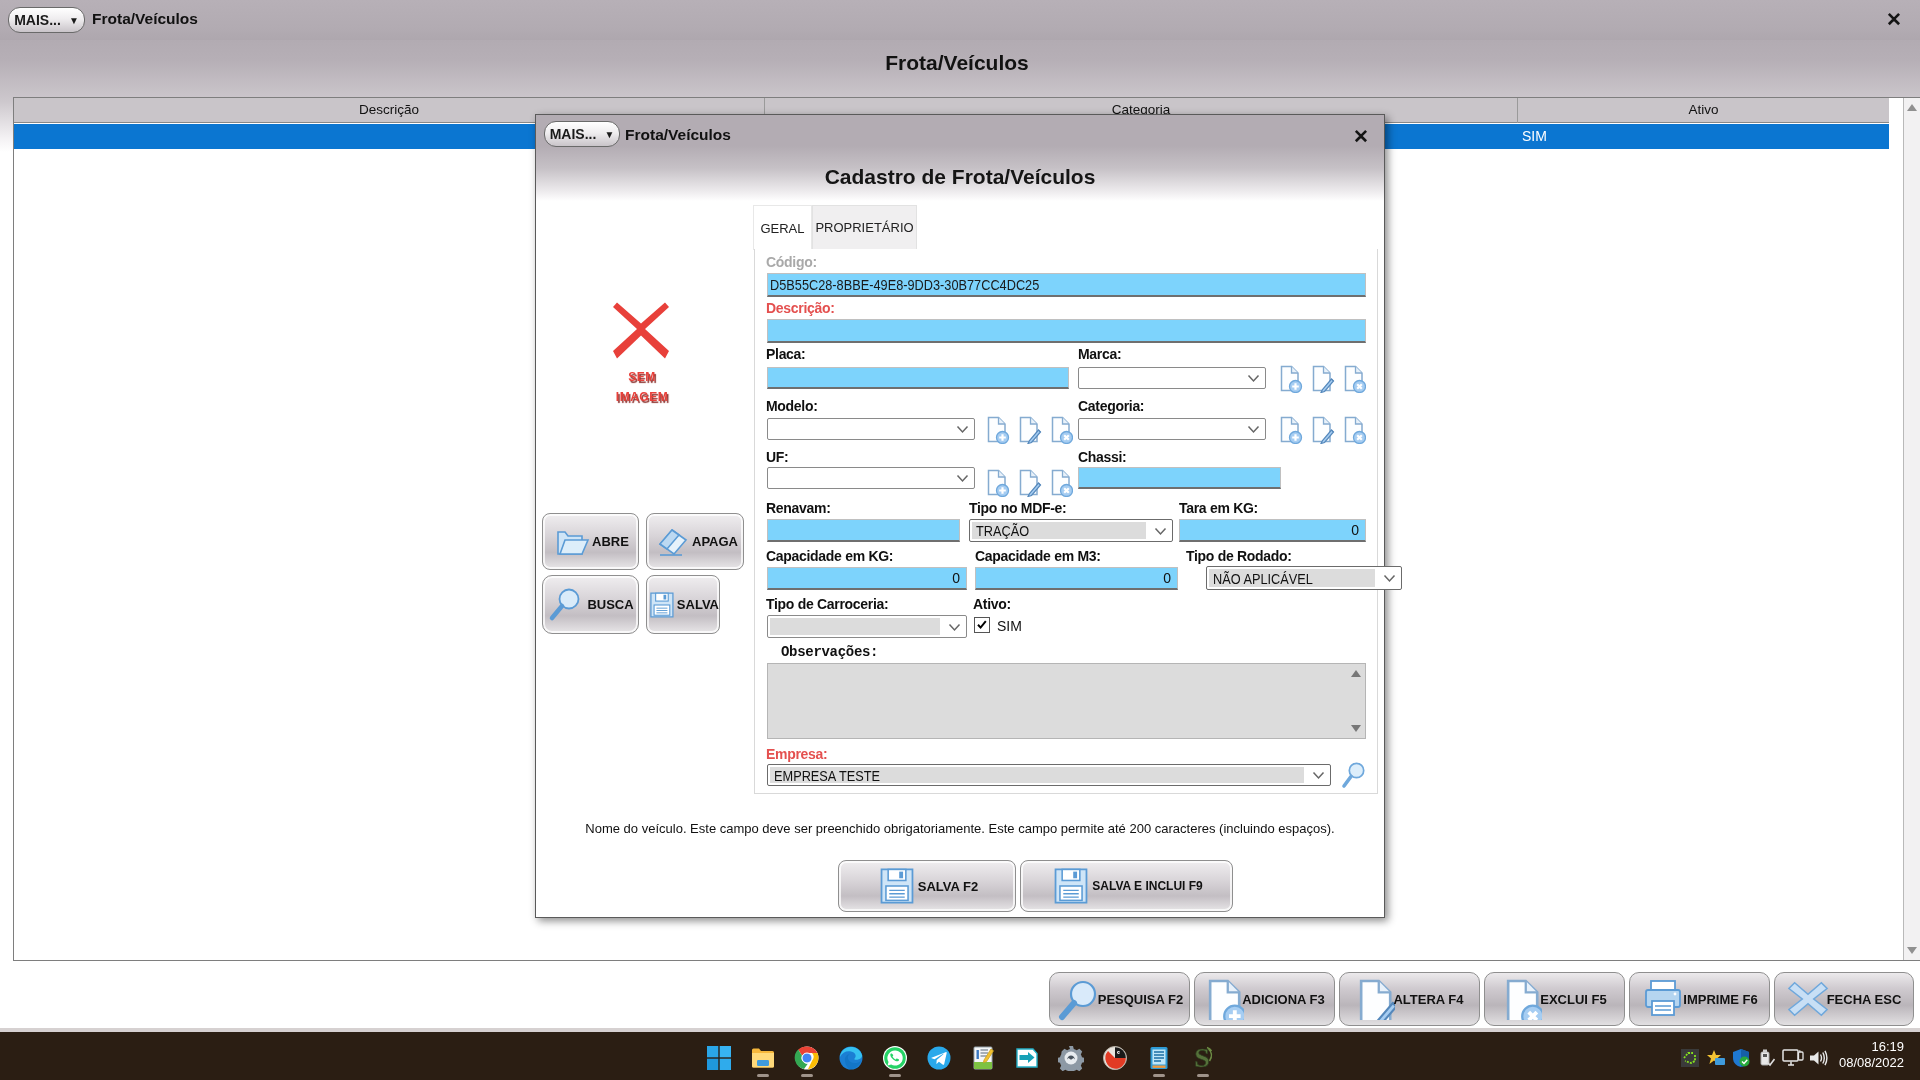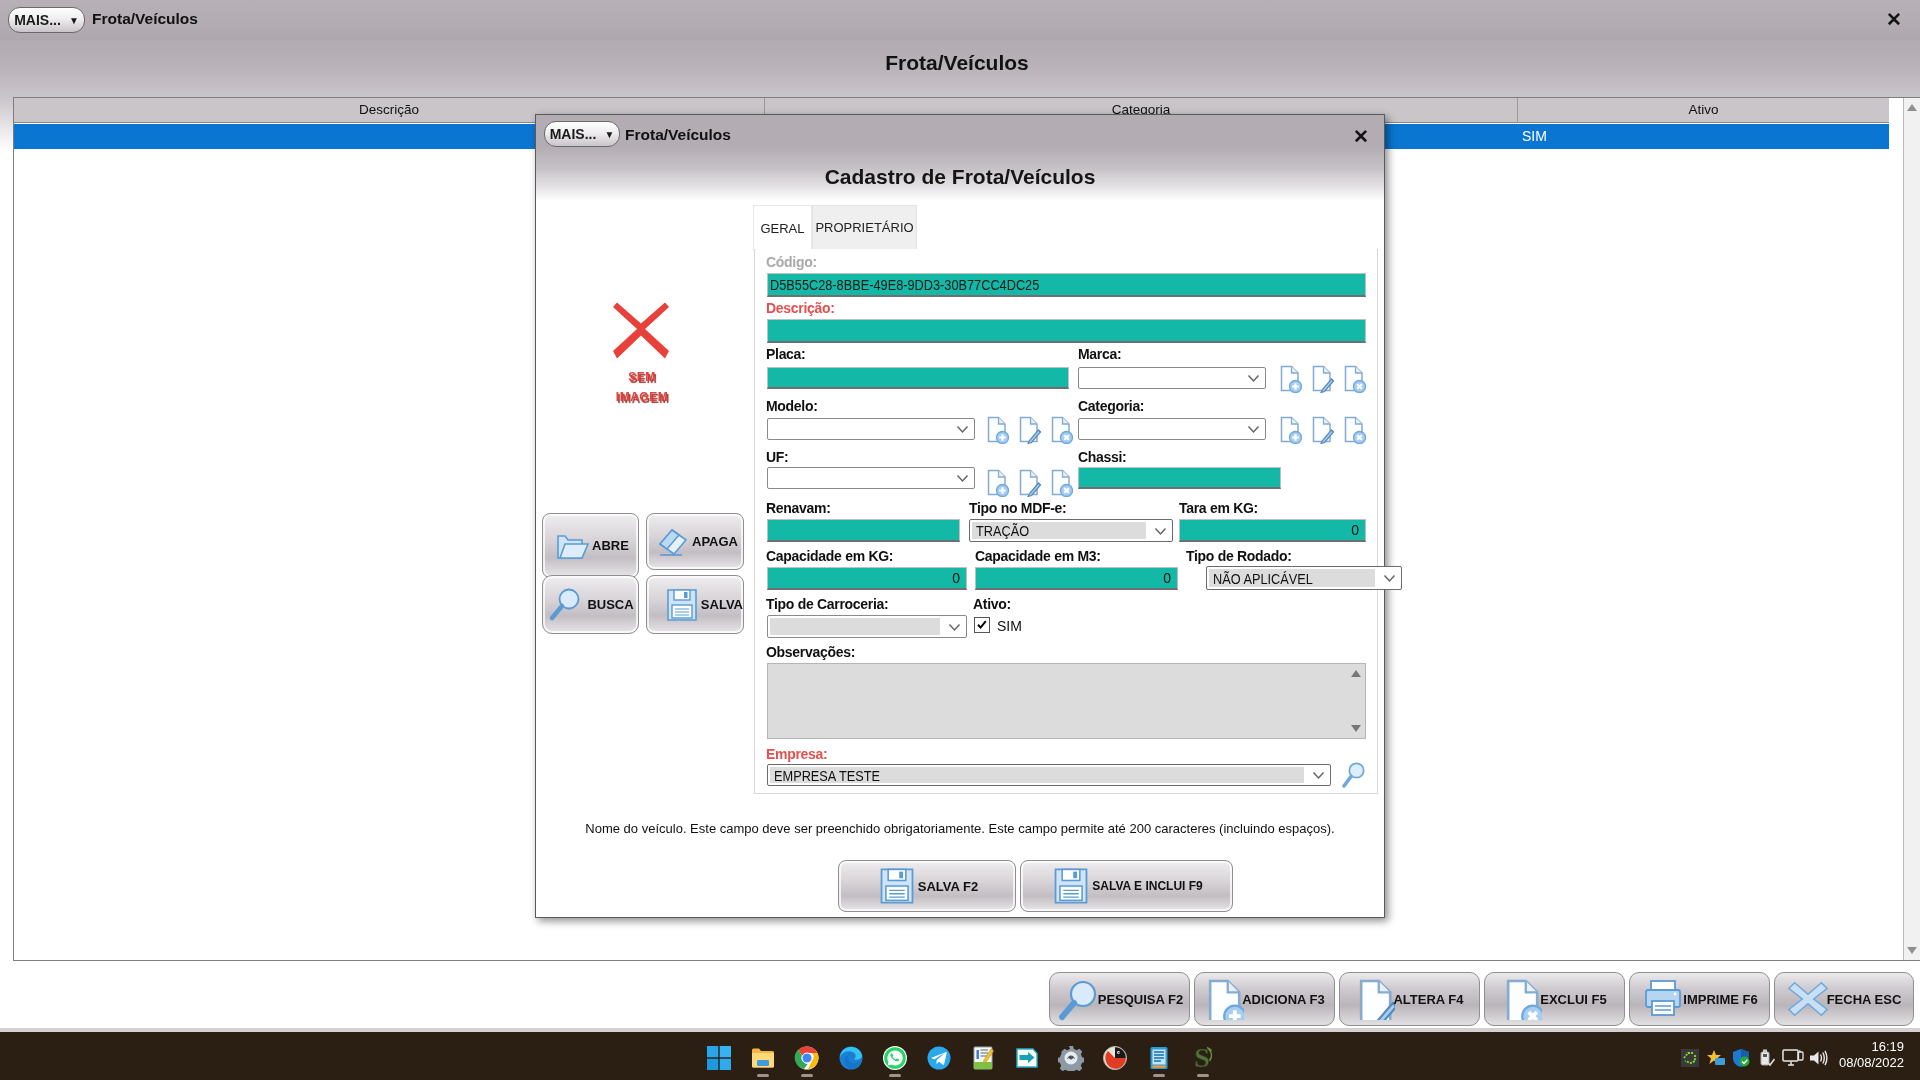--- a/index.html
+++ b/index.html
@@ -50,21 +50,21 @@
 
 .tab { position:absolute; top:90px; height:45px; font-size:13px; color:#222; display:flex; align-items:center; justify-content:center; }
 #tabgeral { left:217px; width:59px; background:#fff; border:1px solid #e8e8e8; border-bottom:none; }
 #tabprop { left:276px; width:105px; background:#f0eff0; border:1px solid #e2e2e2; }
 #fieldset { left:218px; top:134px; width:624px; height:545px; border:1px solid #d9d9d9; border-top:none; background:#fff; }
 
 
 .lbl { position:absolute; font-size:14px; letter-spacing:-0.3px; font-weight:bold; color:#101010; white-space:nowrap; }
 .lblred { color:#e4504f; }
 .lblgray { color:#a9a9a9; }
-.inp { position:absolute; background:#14b8a6; border:1px solid #c0c0c0; border-bottom:2px solid #6f6f6f; }
+.inp { position:absolute; background:#7dd3fc; border:1px solid #c0c0c0; border-bottom:2px solid #6f6f6f; }
 .inp.num { color:#111; font-size:14px; text-align:right; padding-right:6px; line-height:20px; }
 .cond { display:inline-block; transform:scaleX(.85); transform-origin:0 50%; white-space:nowrap; }
 .combo { position:absolute; background:#fff; border:1px solid #8a8a8a; border-radius:2px; }
 .combo svg.chev { position:absolute; right:5px; top:50%; margin-top:-4px; }
 .combo.dark { border-color:#6b6b6b; }
 .combo .fillgray { position:absolute; left:2px; top:2px; bottom:2px; background:#dcdcdc;
   font-size:15px; color:#111; padding:0 4px; display:flex; align-items:center; }
 .icon3 { position:absolute; }
 
 
@@ -196,21 +196,21 @@
 
     <div class="tab" id="tabgeral">GERAL</div>
     <div class="tab" id="tabprop">PROPRIETÁRIO</div>
     <div class="abs" id="fieldset"></div>
 
     <svg class="abs" style="left:76px; top:186px;" width="58" height="59" viewBox="0 0 58 59">
       <path d="M5 1.5 L29 22.5 L53 1.5 L57 6 L33 28 L57 50 L53 57.5 L29 34.5 L5 57.5 L1 50 L25 28 L1 6 Z" fill="#e8403a"></path>
     </svg>
     <div class="abs" style="left:0; top:252px; width:212px; text-align:center; font-size:12px; font-weight:bold; color:#e8403a; letter-spacing:.5px; text-shadow:1.5px 1.5px 1px #8d3430; line-height:20px;">SEM<br>IMAGEM</div>
 
-    <div class="abs smallbtn" style="left:6px;   top:398px; width:97px; height:65px;">
+    <div class="abs smallbtn" style="left:6px;   top:398px; width:97px; height:57px;">
         <svg width="40" height="36" viewBox="0 0 40 36">
           <path d="M6 8 L6 30 L30 30 L30 12 L16 12 L13 8 Z" fill="#cfe5f7" stroke="#5b9bd5" stroke-width="1.6"></path>
           <path d="M8 30 L13 16 L36 16 L30 30 Z" fill="#ddeefa" stroke="#5b9bd5" stroke-width="1.6"></path>
         </svg>
         <span>ABRE</span>
       </div>
     <div class="abs smallbtn" style="left:110px; top:398px; width:98px; height:57px;">
         <svg width="40" height="36" viewBox="0 0 40 36">
           <path d="M20 6 L34 16 L22 30 L8 20 Z" fill="#e6f2fb" stroke="#5b9bd5" stroke-width="1.6"></path>
           <path d="M20 6 L27 11 L15 25 L8 20 Z" fill="#bcd9f2" stroke="#5b9bd5" stroke-width="1.6"></path>
@@ -218,21 +218,21 @@
         </svg>
         <span>APAGA</span>
       </div>
     <div class="abs smallbtn" style="left:6px;   top:460px; width:97px; height:59px;border-radius:10px;">
         <svg width="40" height="38" viewBox="0 0 40 38">
           <circle cx="22" cy="13" r="9.5" fill="#d9ebf9" stroke="#5b9bd5" stroke-width="1.8"></circle>
           <path d="M15 20 L5 32" stroke="#5b9bd5" stroke-width="4.5" stroke-linecap="round"></path>
         </svg>
         <span>BUSCA</span>
       </div>
-    <div class="abs smallbtn" style="left:110px; top:460px; width:98px; height:59px;justify-content:flex-end;">
+    <div class="abs smallbtn" style="left:110px; top:460px; width:74px; height:59px;justify-content:flex-end;">
         <svg width="38" height="38" viewBox="0 0 38 38">
           <path d="M5 4 L33 4 L33 34 L5 34 Z" fill="#cfe5f7" stroke="#5b9bd5" stroke-width="1.6"></path>
           <rect x="11" y="4" width="16" height="10" fill="#fff" stroke="#5b9bd5" stroke-width="1.4"></rect>
           <rect x="21" y="6" width="3.5" height="6" fill="#5b9bd5"></rect>
           <rect x="9" y="19" width="20" height="13" fill="#fff" stroke="#5b9bd5" stroke-width="1.4"></rect>
           <path d="M12 23 H26 M12 26 H26 M12 29 H26" stroke="#5b9bd5" stroke-width="1.2"></path>
         </svg>
         <span>SALVA</span>
       </div>
 
@@ -331,21 +331,21 @@
         </svg>
       </div>
     <div class="lbl" style="left:437px; top:481px;">Ativo:</div>
     <div class="abs" style="left:438px; top:502px; width:16px; height:16px; background:#fff; border:1px solid #555;">
       <svg width="14" height="14" viewBox="0 0 14 14" style="position:absolute;left:0;top:0;">
           <path d="M3 6.8 L5.6 9.6 L10.8 3.2" stroke="#000" stroke-width="2" fill="none"></path>
         </svg>
     </div>
     <div class="abs" style="left:461px; top:503px; font-size:14px; color:#111;">SIM</div>
 
-    <div class="lbl" style="left:230px; top:529px;">Observações:</div>
+    <div class="lbl" style="left:245px; top:529px;font-family:Liberation Mono, monospace;">Observações:</div>
     <div id="obsarea" style="left:231px; top:548px; width:599px; height:76px;">
       <span class="sarrow" style="right:4px; top:6px; border-left:5px solid transparent; border-right:5px solid transparent; border-bottom:7px solid #777;"></span>
       <span class="sarrow" style="right:4px; bottom:6px; border-left:5px solid transparent; border-right:5px solid transparent; border-top:7px solid #777;"></span>
     </div>
 
     <div class="lbl lblred" style="left:230px; top:631px;">Empresa:</div>
     <div class="combo dark" style="left:231px; top:649px; width:564px; height:22px;">
         <span class="fillgray" style="right:26px;">
           <span class="cond">EMPRESA TESTE</span>
         </span>

